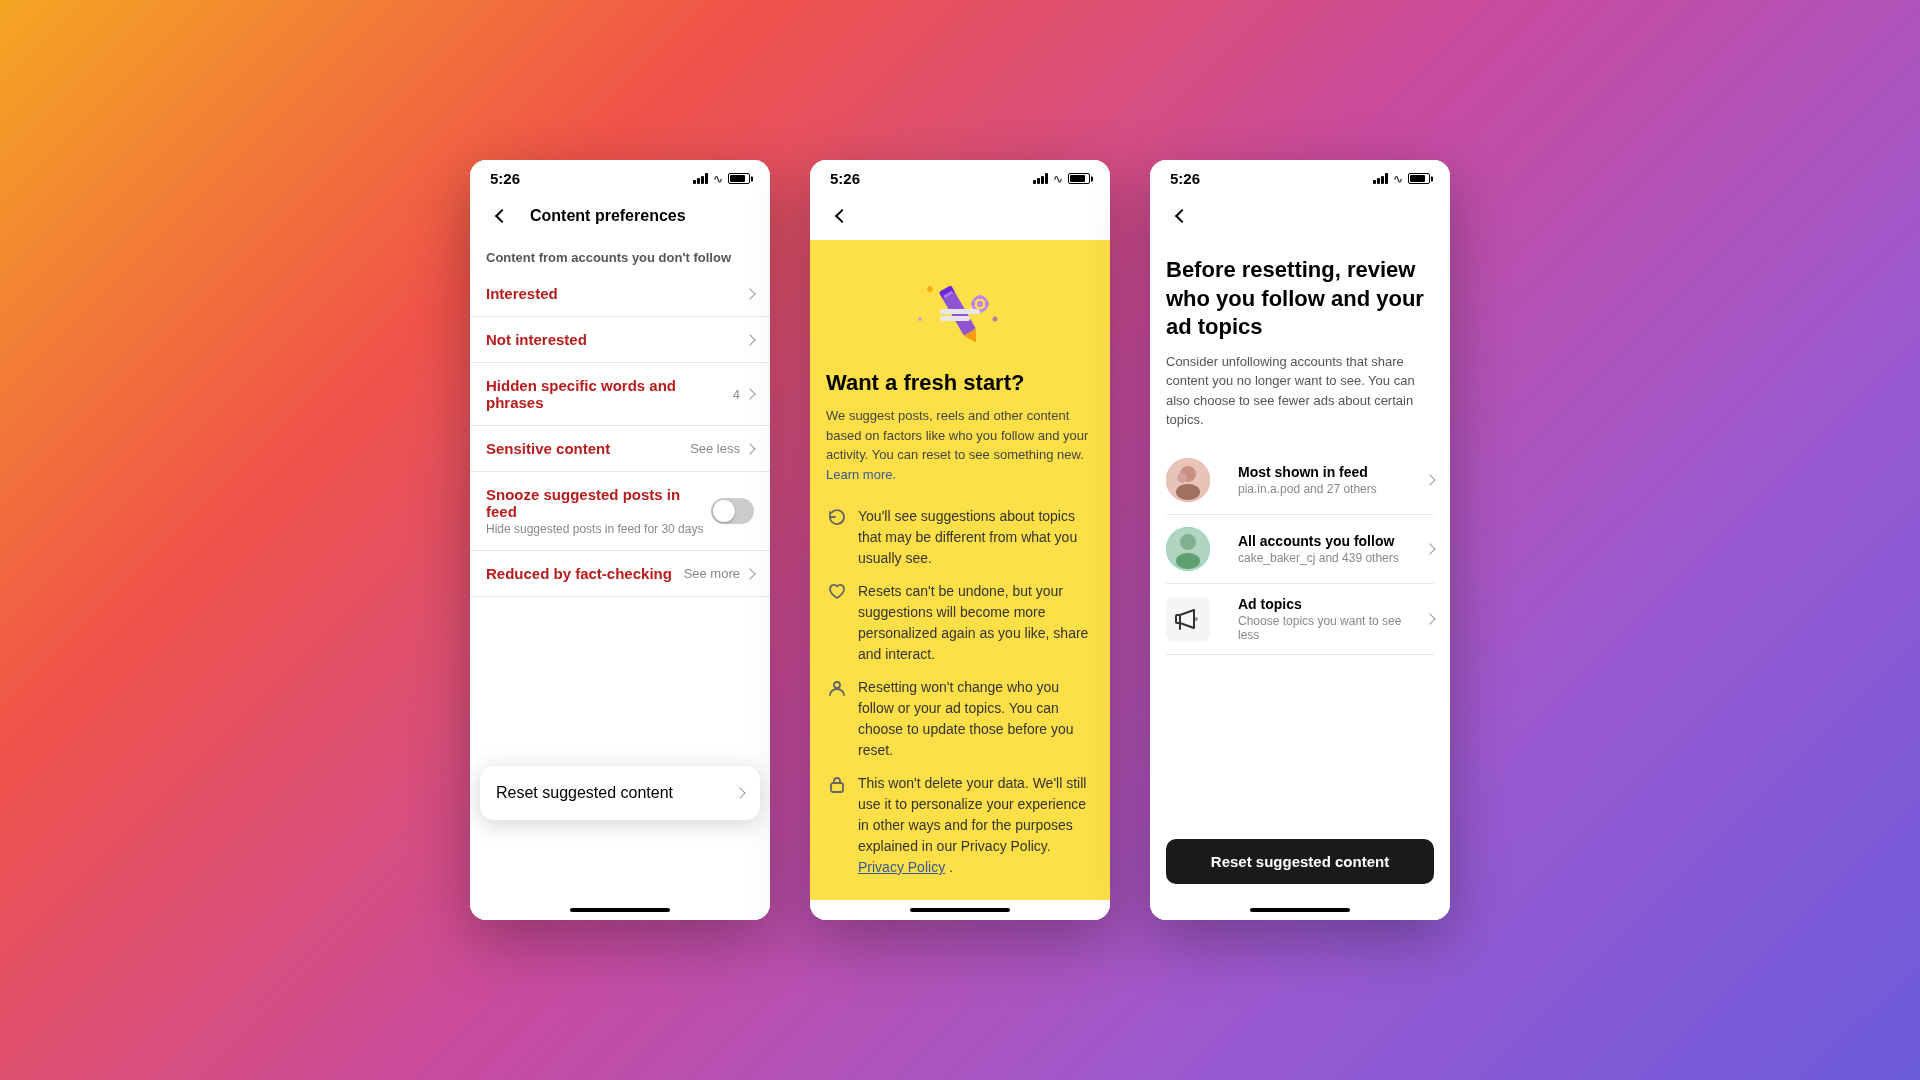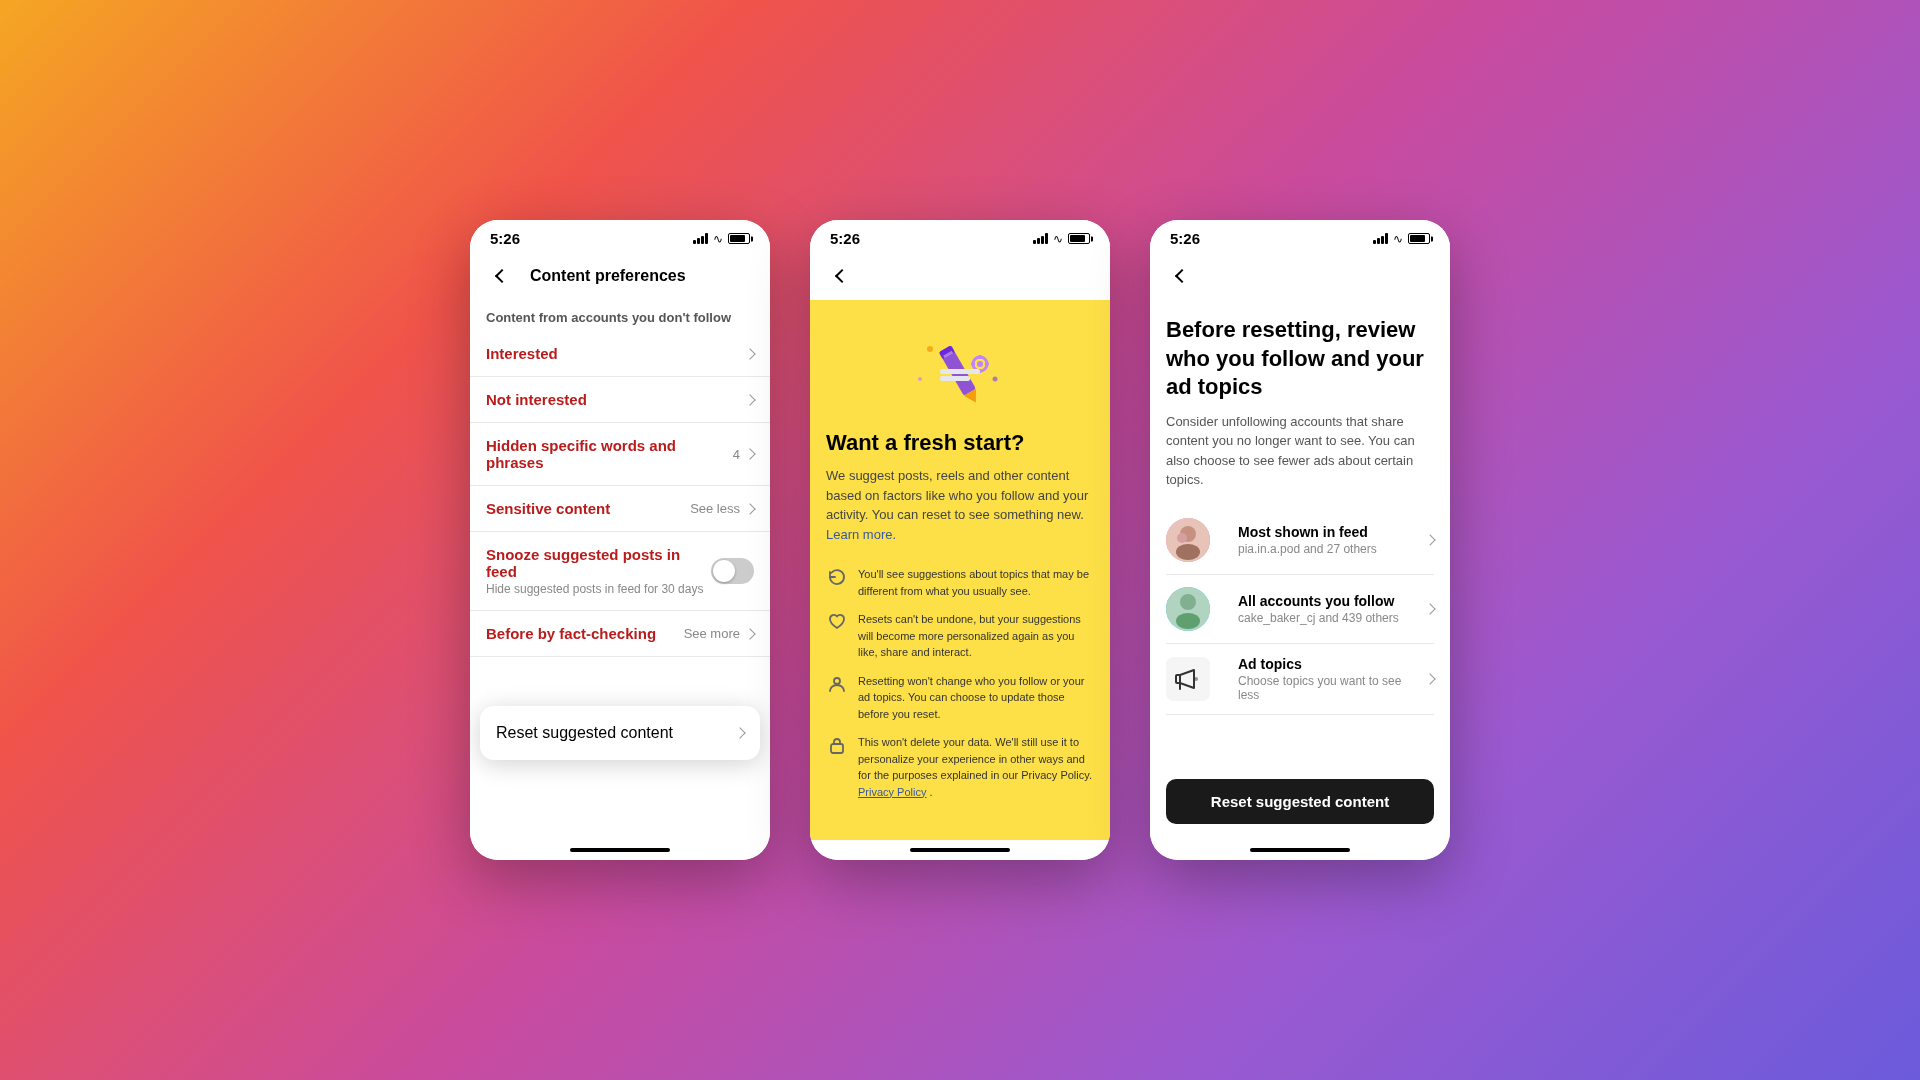--- a/index.html
+++ b/index.html
@@ -11,23 +11,23 @@
       background: linear-gradient(135deg, #f5a623 0%, #f0534a 25%, #c94b9e 50%, #9b59d0 75%, #6b5bdb 100%);
       display: flex;
       align-items: center;
       justify-content: center;
       gap: 40px;
     }
 
     
     .phone {
       width: 300px;
-      height: 640px;
-      background: #fff;
-      border-radius: 28px;
+      height: 760px;
+      background: #fff;
+      border-radius: 16px;
       overflow: hidden;
       position: relative;
       box-shadow: 0 20px 60px rgba(0,0,0,0.3);
       display: flex;
       flex-direction: column;
     }
 
     
     .status-bar {
       display: flex;
@@ -293,21 +293,21 @@
       width: 22px;
       height: 22px;
       flex-shrink: 0;
       display: flex;
       align-items: center;
       justify-content: center;
       color: #666;
       font-size: 14px;
     }
     .bullet-text {
-      font-size: 11px;
+      font-size: 14px;
       color: #333;
       line-height: 1.5;
     }
 
     
     .review-content {
       flex: 1;
       overflow: hidden;
       background: #fff;
       padding: 16px;
@@ -461,21 +461,21 @@
         <span class="menu-item-label">Snooze suggested posts in feed</span>
         <span class="menu-item-sub">Hide suggested posts in feed for 30 days</span>
       </div>
       <div class="toggle">
         <div class="toggle-knob"></div>
       </div>
     </div>
 
 
     <div class="menu-item">
-      <span class="menu-item-label">Before by fact-checking</span>
+      <span class="menu-item-label">Reduced by fact-checking</span>
       <div class="menu-item-right">
         <span class="menu-item-badge">See more</span>
         <div class="chevron-right"></div>
       </div>
     </div>
 
     <div class="popup-overlay">
       <div class="popup-item">
         <span class="popup-label">Reset suggested content</span>
         <div class="chevron-right"></div>

